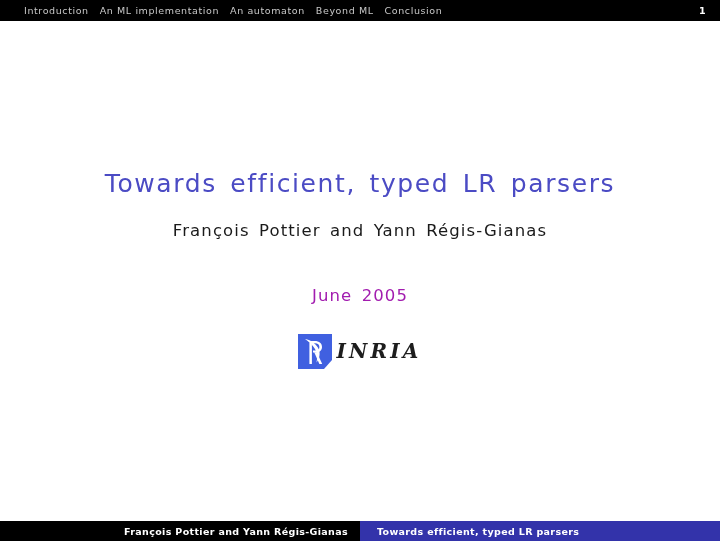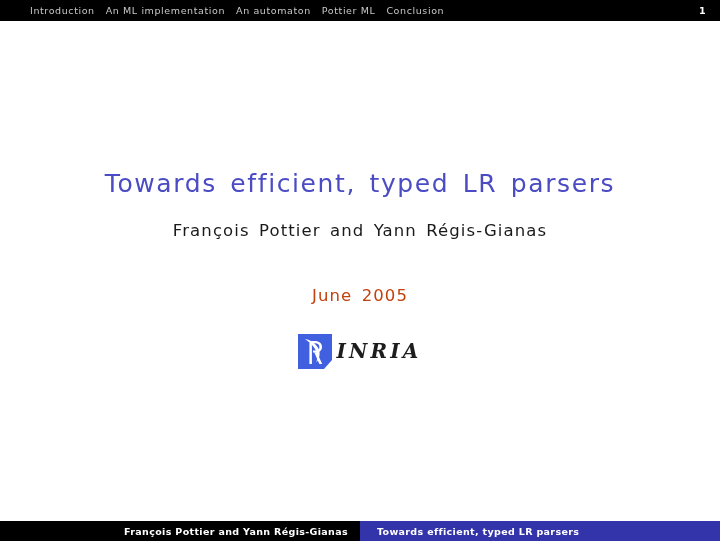--- a/index.html
+++ b/index.html
@@ -19,21 +19,21 @@
   #nav-bar {
     position: absolute;
     left: 0;
     top: 0;
     width: 720px;
     height: 21px;
     background: #000000;
     display: flex;
     align-items: center;
     box-sizing: border-box;
-    padding: 0 10px 0 30px;
+    padding: 0 10px 0 24px;
   }
   .nav-items {
     display: flex;
     align-items: center;
     gap: 11px;
     flex: 1 1 auto;
   }
   .nav-item {
     color: #c8c8c8;
     font-family: "DejaVu Sans", sans-serif;
@@ -85,21 +85,21 @@
     font-size: 16.5px;
     letter-spacing: 1.1px;
     word-spacing: 3px;
     white-space: nowrap;
   }
   #slide-date {
     position: absolute;
     left: 0;
     top: 265px;
     width: 720px;
-    color: #c2410c;
+    color: #a21caf;
     font-family: "DejaVu Sans", sans-serif;
     font-size: 16.5px;
     letter-spacing: 1.1px;
     word-spacing: 3px;
     white-space: nowrap;
   }
 
   
   #inria-logo {
     position: absolute;
@@ -164,21 +164,21 @@
   }
 </style>
 </head>
 <body>
 
 <div id="nav-bar">
   <div class="nav-items">
     <span class="nav-item">Introduction</span>
     <span class="nav-item">An ML implementation</span>
     <span class="nav-item">An automaton</span>
-    <span class="nav-item">Pottier ML</span>
+    <span class="nav-item">Beyond ML</span>
     <span class="nav-item">Conclusion</span>
   </div>
   <span id="page-number">1</span>
 </div>
 
 <div id="title-block">
 
   <div id="slide-title">Towards efficient, typed LR parsers</div>
 
   <div id="slide-authors">François Pottier and Yann Régis-Gianas</div>

